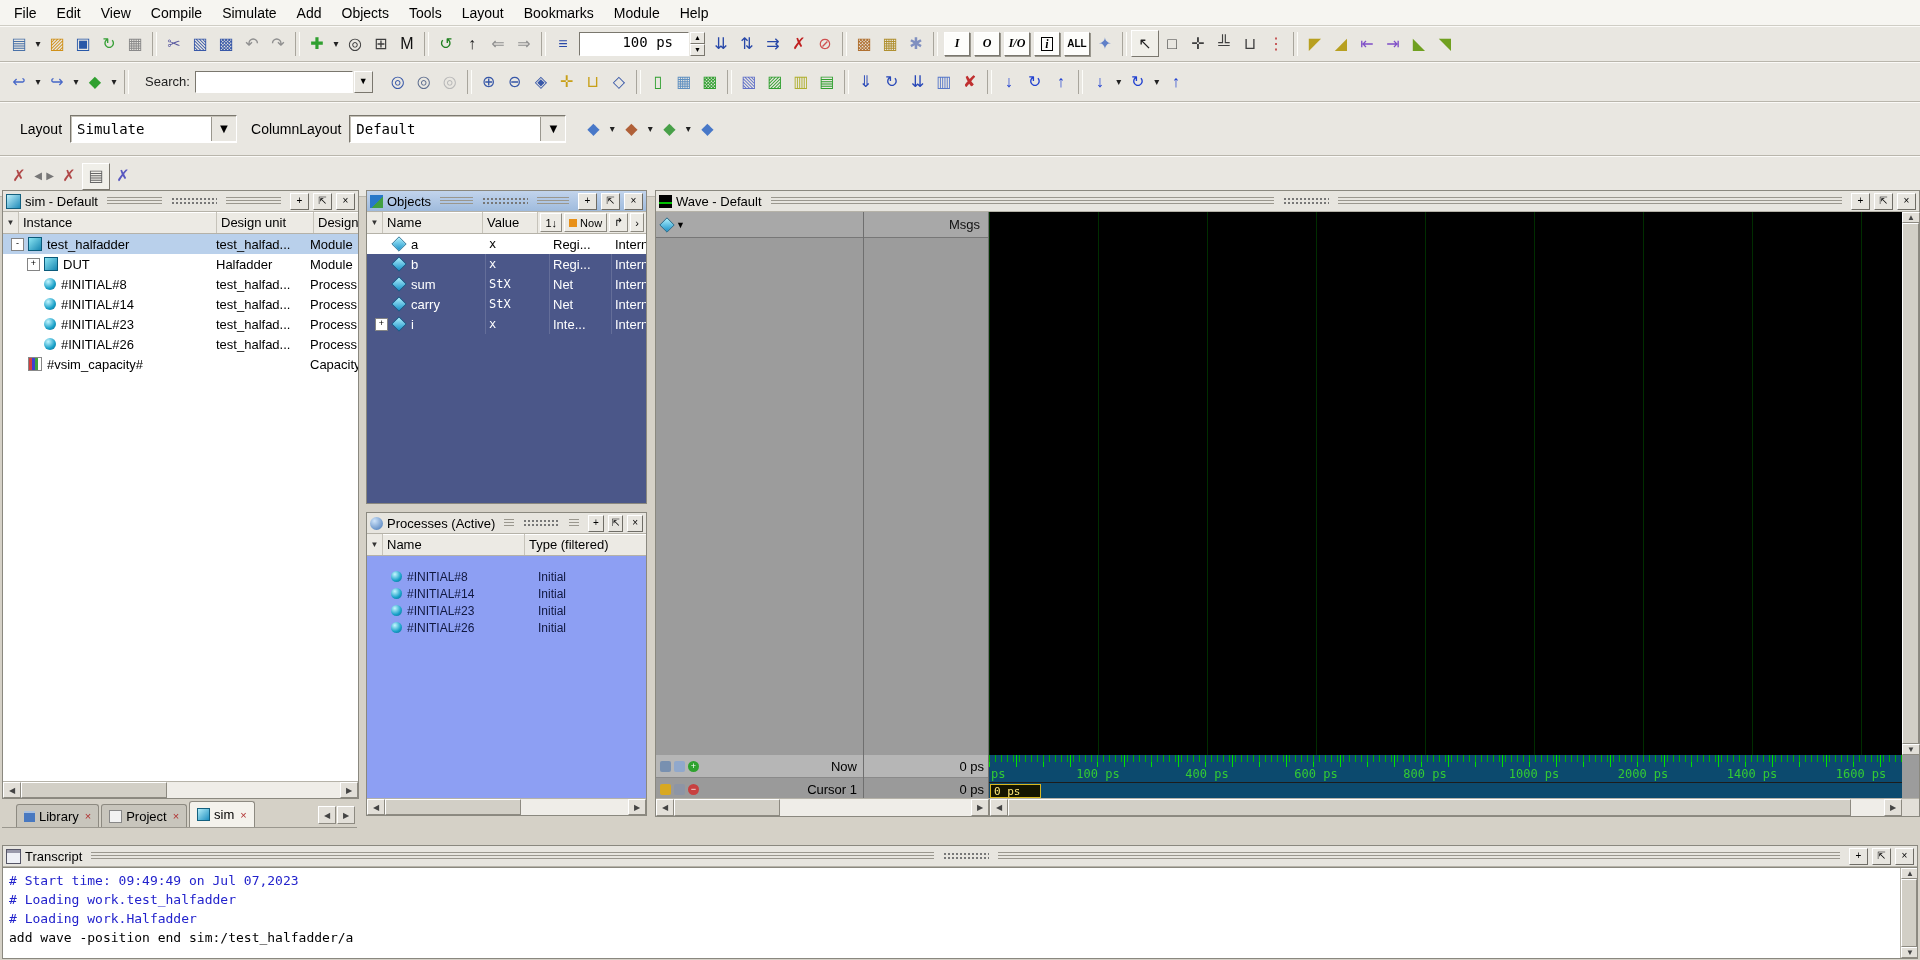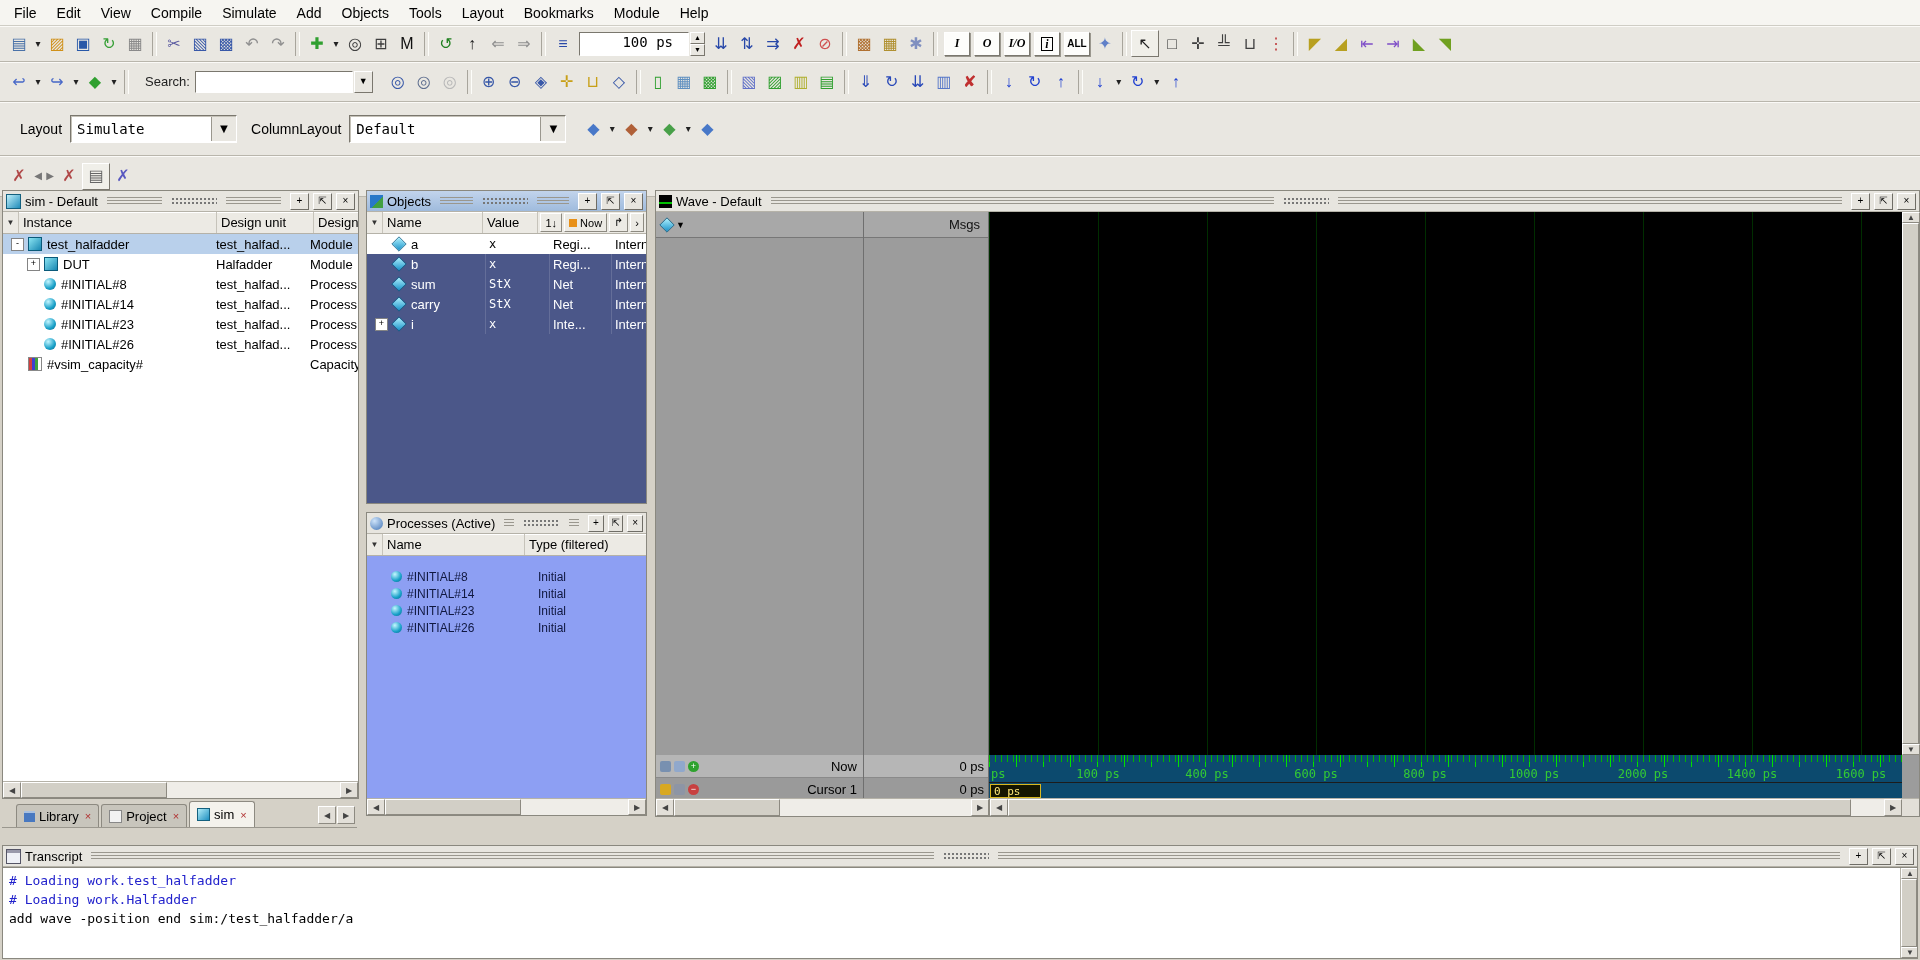--- a/index.html
+++ b/index.html
@@ -911,20 +911,21 @@
       <span>Transcript</span>
       <span class="stripes"></span>
       <span class="handle"></span>
       <span class="stripes"></span>
       <span class="pbtn">+</span>
       <span class="pbtn">⇱</span>
       <span class="pbtn">×</span>
     </div>
     <div class="tr-body">
       <div class="tr-lines">
+        <div class="tline" style="--i: 0; color: rgb(34, 34, 204);"># Start time: 09:49:49 on Jul 07,2023</div>
           <div class="tline" style="--i: 1; color: rgb(34, 34, 204);"># Loading work.test_halfadder</div>
           <div class="tline" style="--i: 2; color: rgb(34, 34, 204);"># Loading work.Halfadder</div>
           <div class="tline" style="--i: 3; color: rgb(0, 0, 0);">add wave -position end  sim:/test_halfadder/a</div>
       </div>
       <div class="tr-vscroll">
         <span class="sbtn">▲</span>
         <span class="strack">
             <span class="vthumb"></span>
           </span>
         <span class="sbtn">▼</span>

